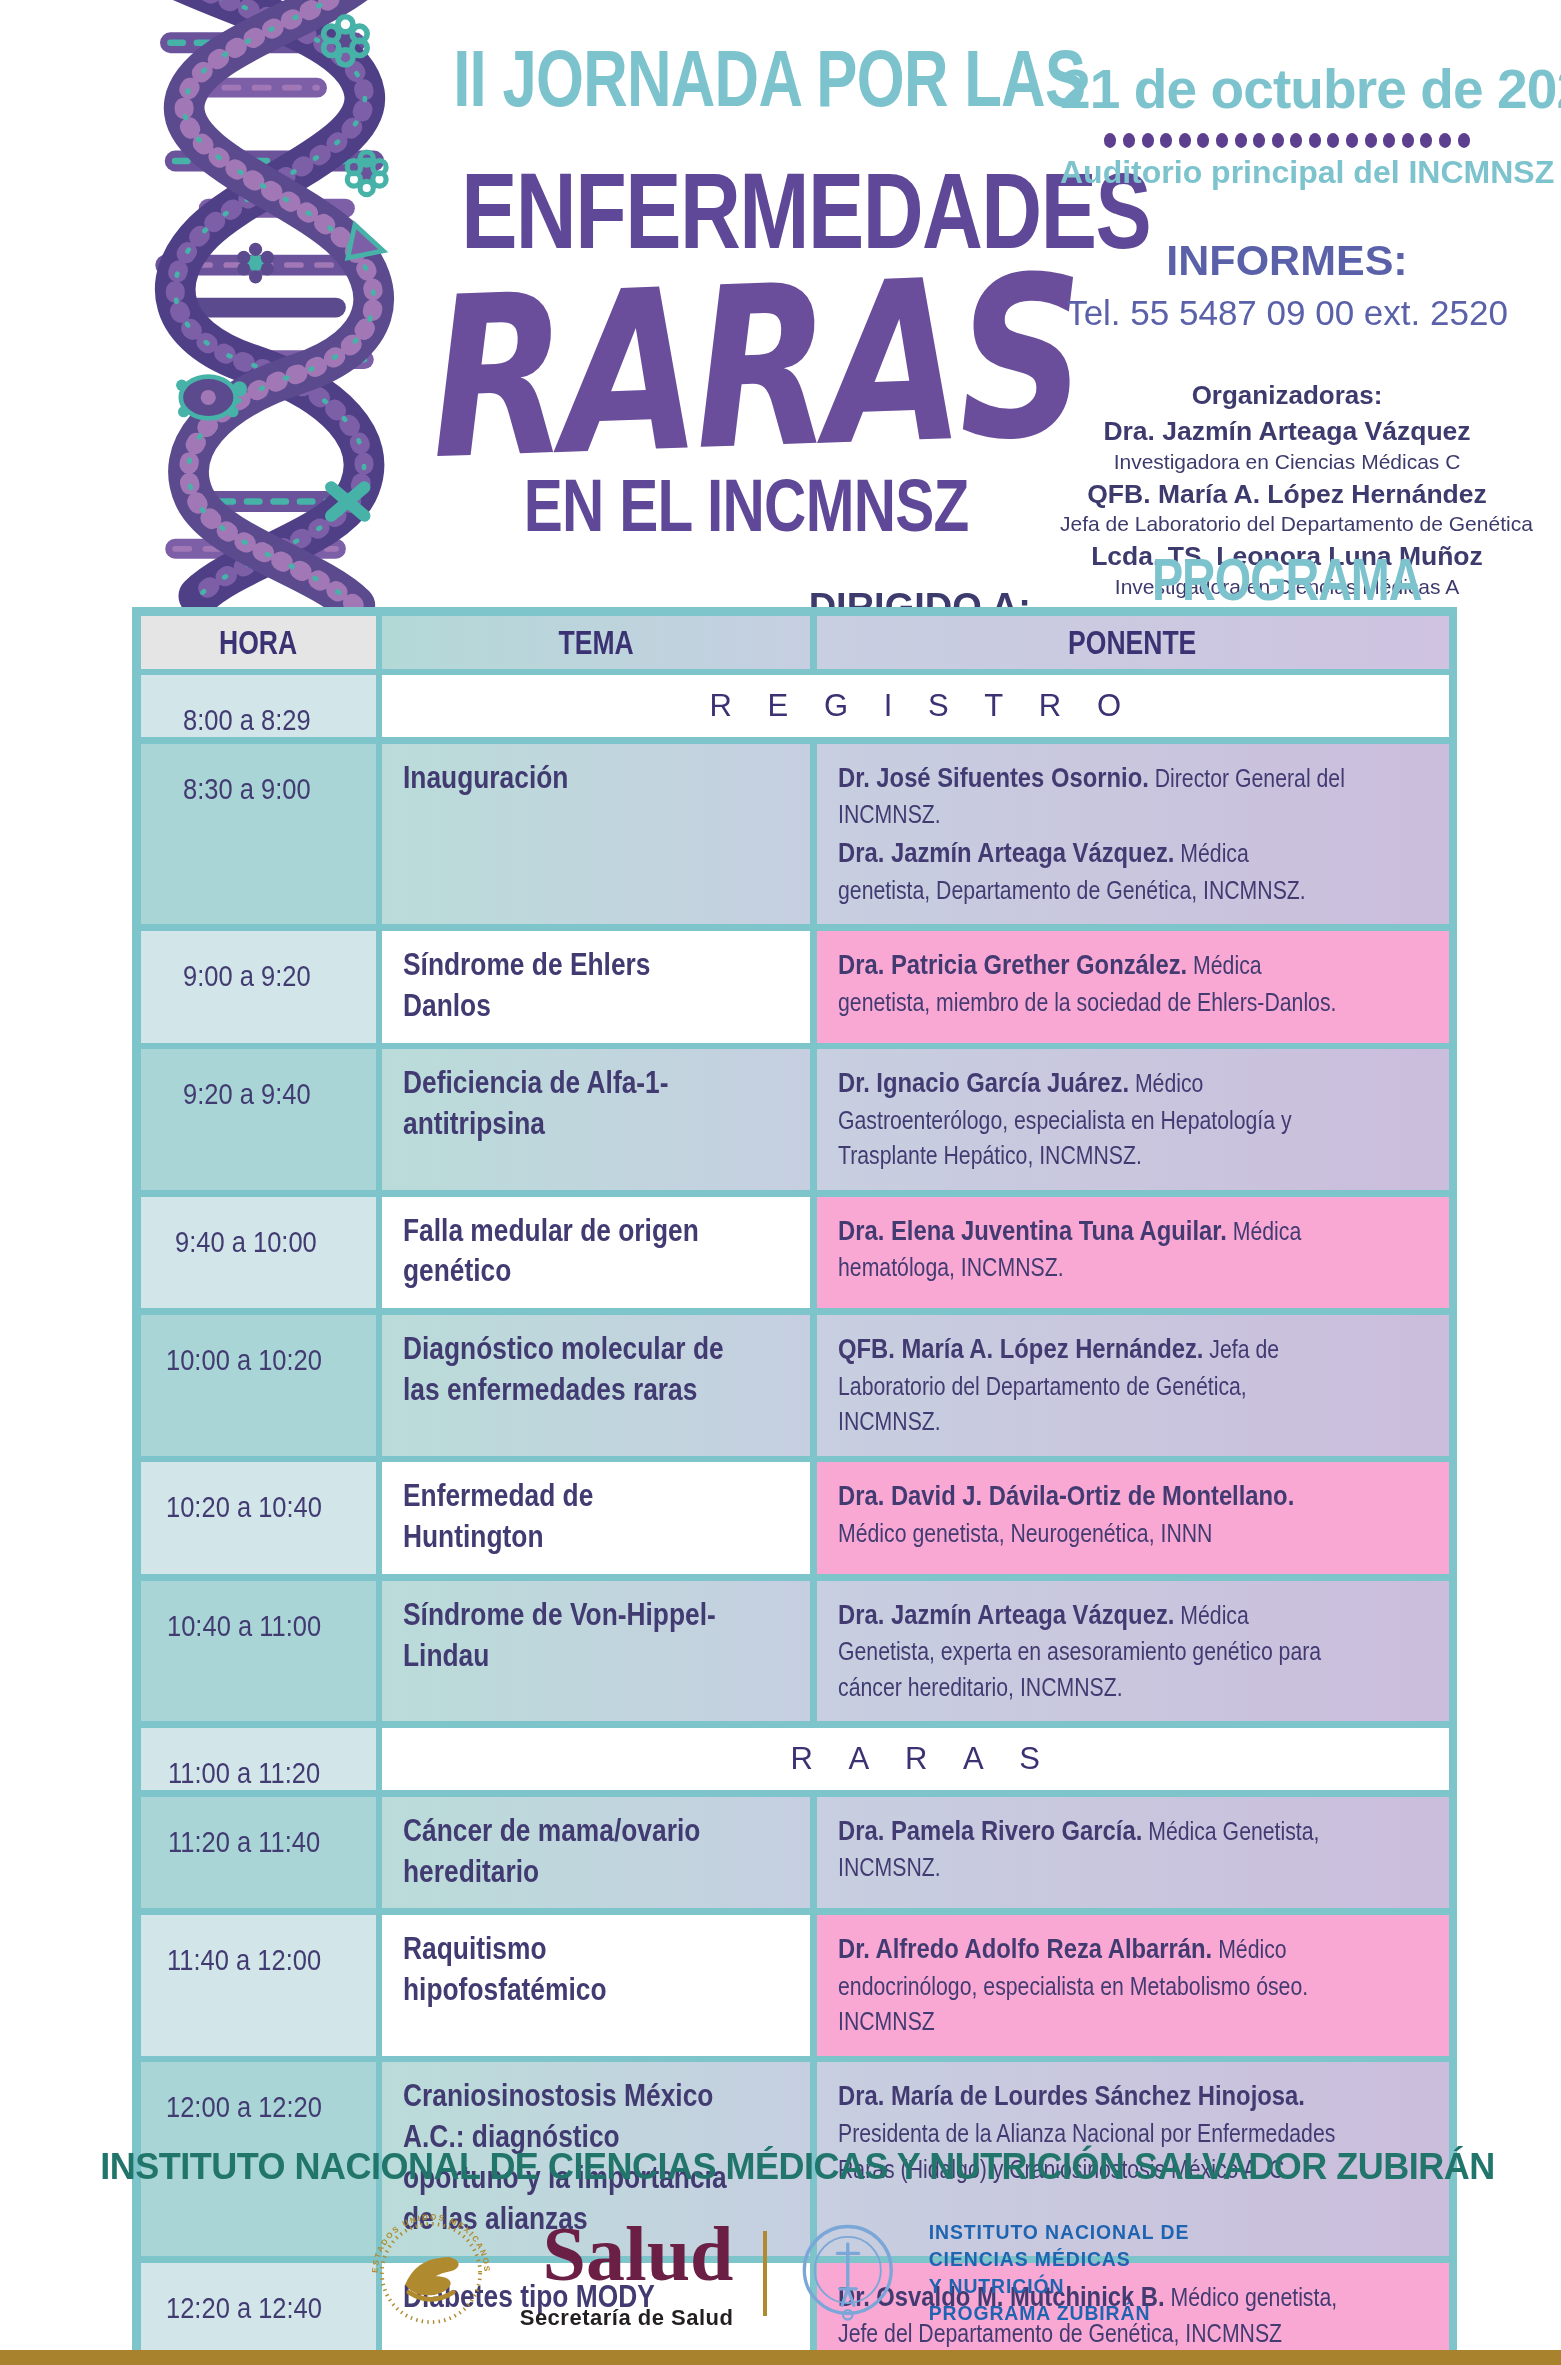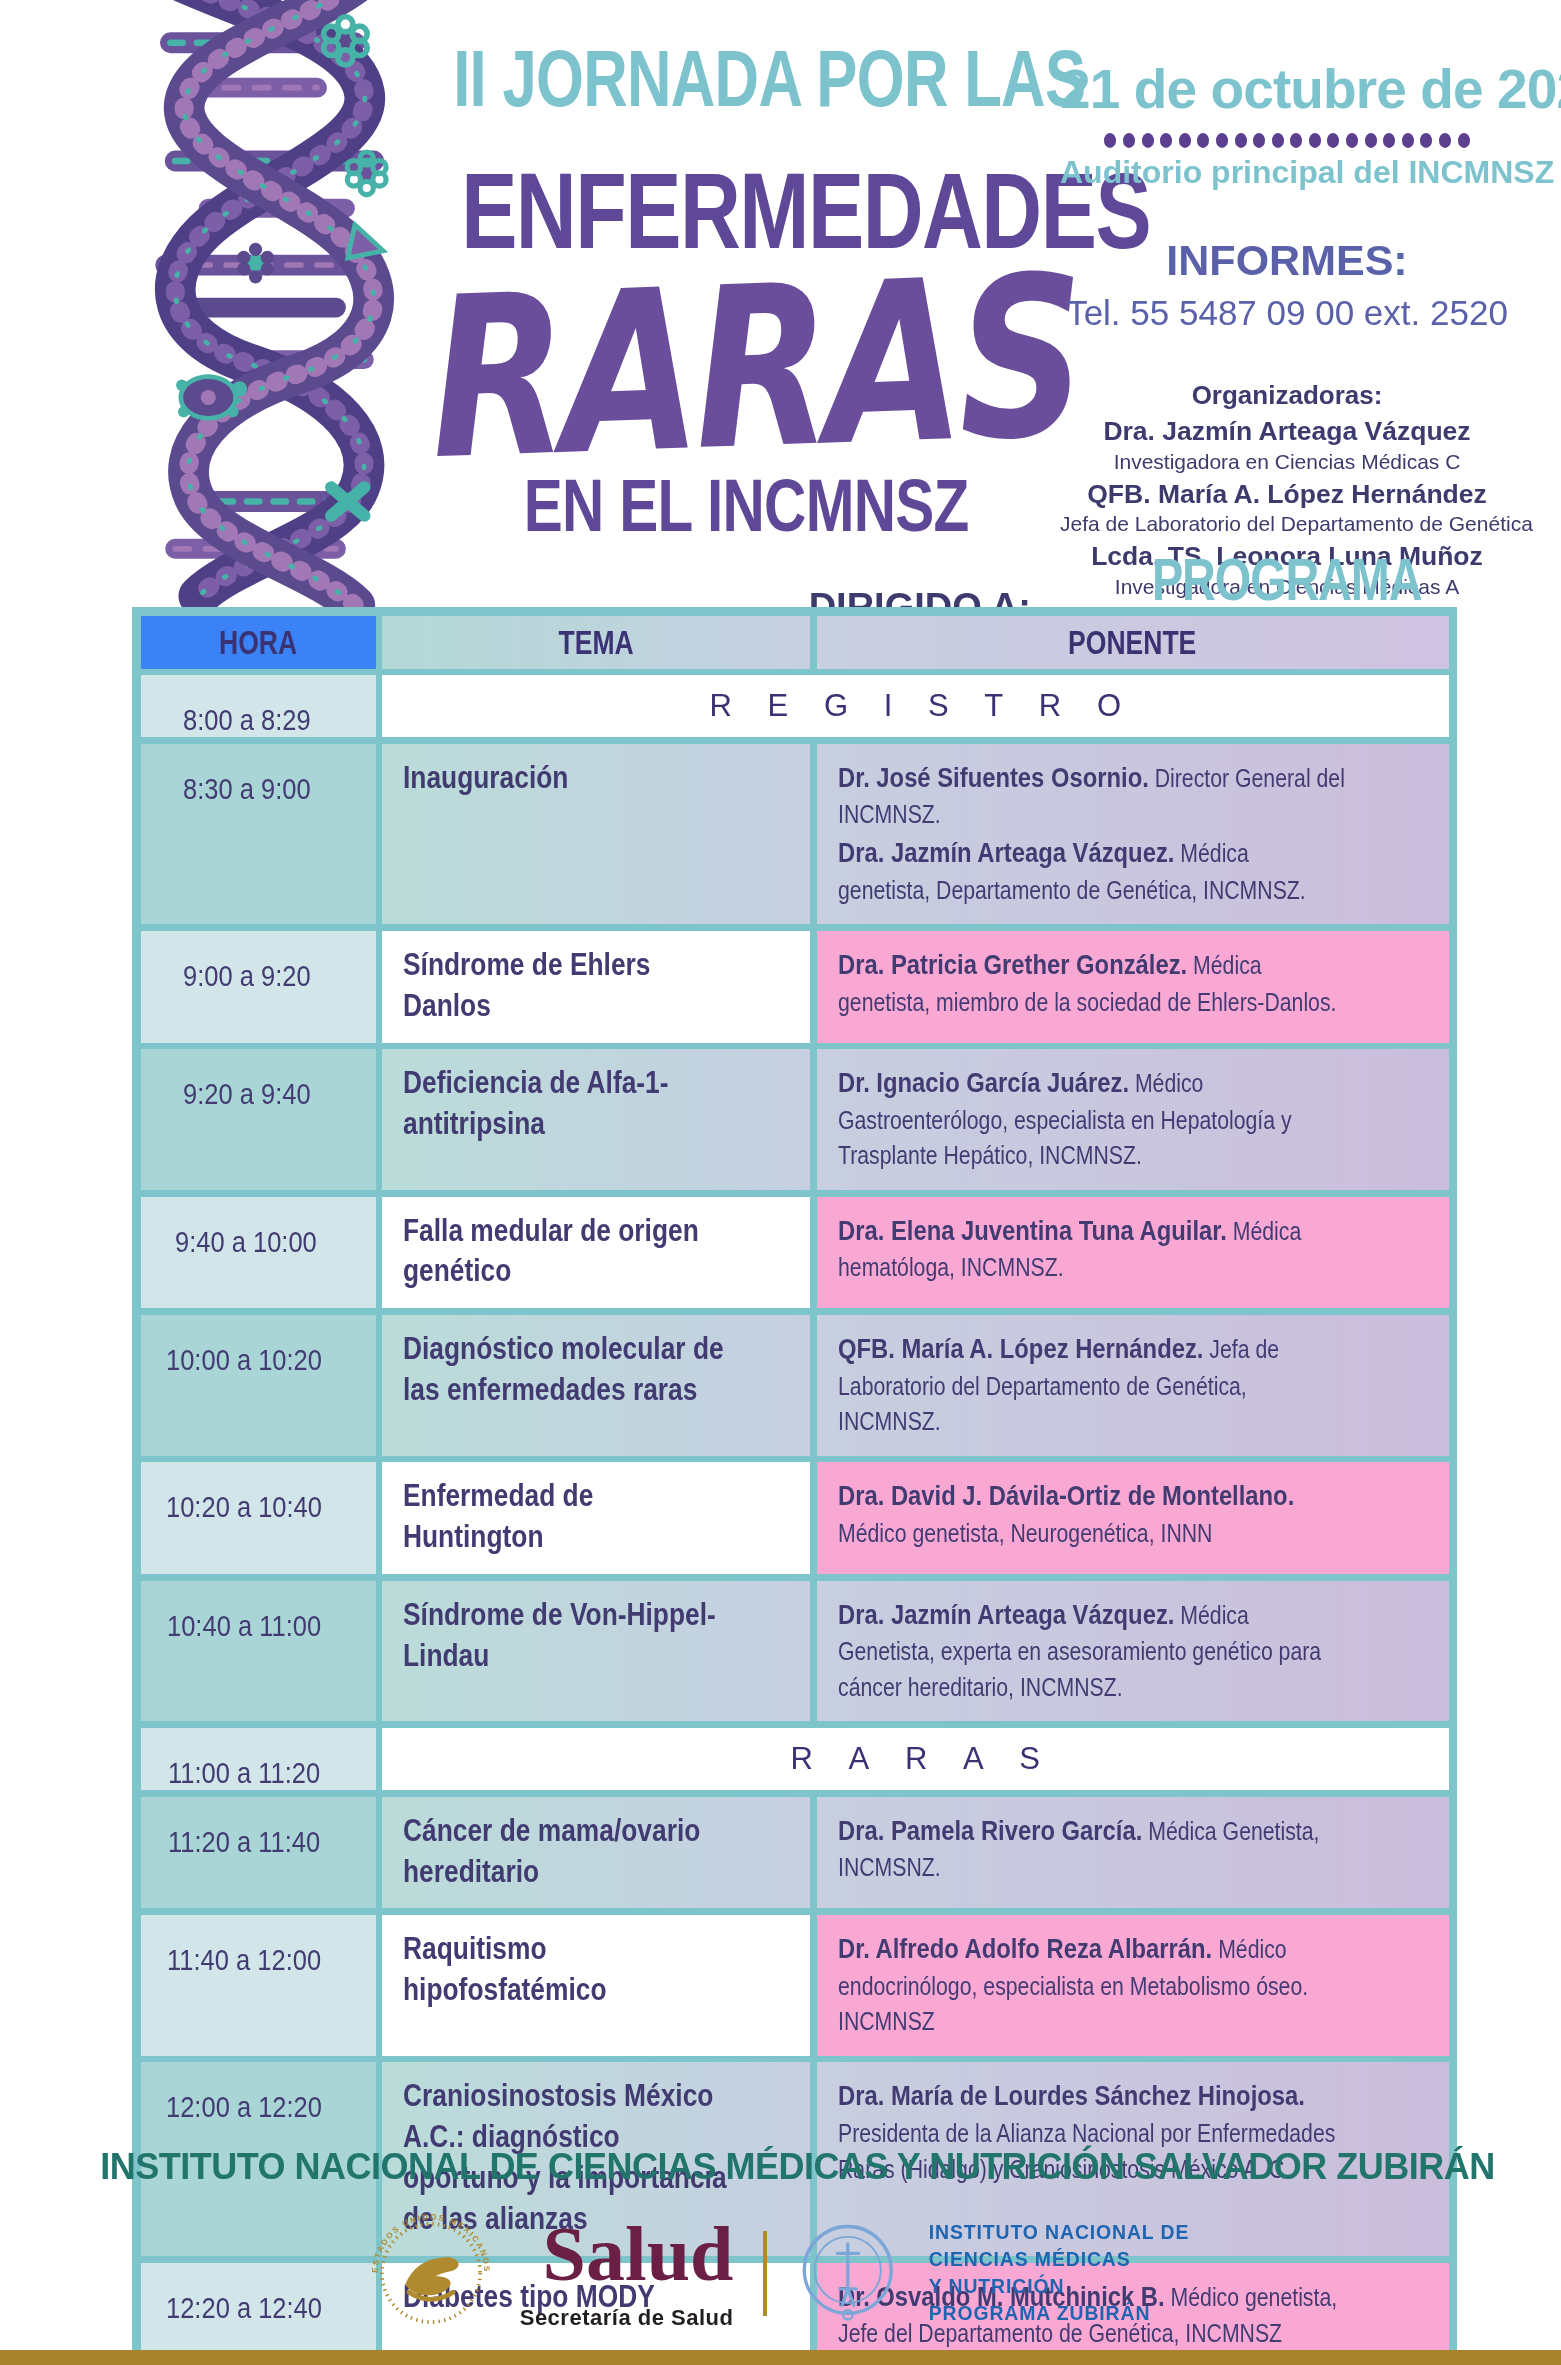--- a/index.html
+++ b/index.html
@@ -46,21 +46,21 @@
   
   .programa{position:absolute;right:102px;top:545px;font-size:60px;font-weight:bold;
             letter-spacing:-1.4px;color:var(--teal)}
 
   
   .ptable{position:absolute;left:132px;top:607px;width:1325px;background:var(--teal_border);
           padding:8.5px;display:grid;grid-template-columns:235px 428px 1fr;gap:6.6px}
   .cell{color:var(--table_navy)}
   .hcell{display:flex;align-items:center;justify-content:center;min-height:53px;
          font-size:34px;font-weight:bold;color:#3b3273}
-  .hc-hora{background:#3b82f6}
+  .hc-hora{background:#e5e5e5}
   .hc-tema{background:linear-gradient(90deg,#b3d9d7,#c6cfe1)}
   .hc-pon{background:linear-gradient(90deg,#c7cfe0,#cfc3e1)}
   .hora{display:flex;align-items:flex-start;justify-content:center;padding-top:28px;
         font-size:30px;min-height:52px;white-space:nowrap}
   .hora.shaded{background:var(--hora_shaded)}
   .hora.light{background:var(--hora_light)}
   .tema{padding:14px 9.5px 16px 21px;font-size:31px;font-weight:bold;line-height:1.32;background:#fff}
   .tema.shaded{background:linear-gradient(90deg,#badcd9,#c6cfe1)}
   .ponente{padding:14px 14px 16px 21px;background:#f9a8d4;font-size:25px;line-height:1.42}
   .ponente.shaded{background:linear-gradient(90deg,#c7cfe0,#cbbddc)}

